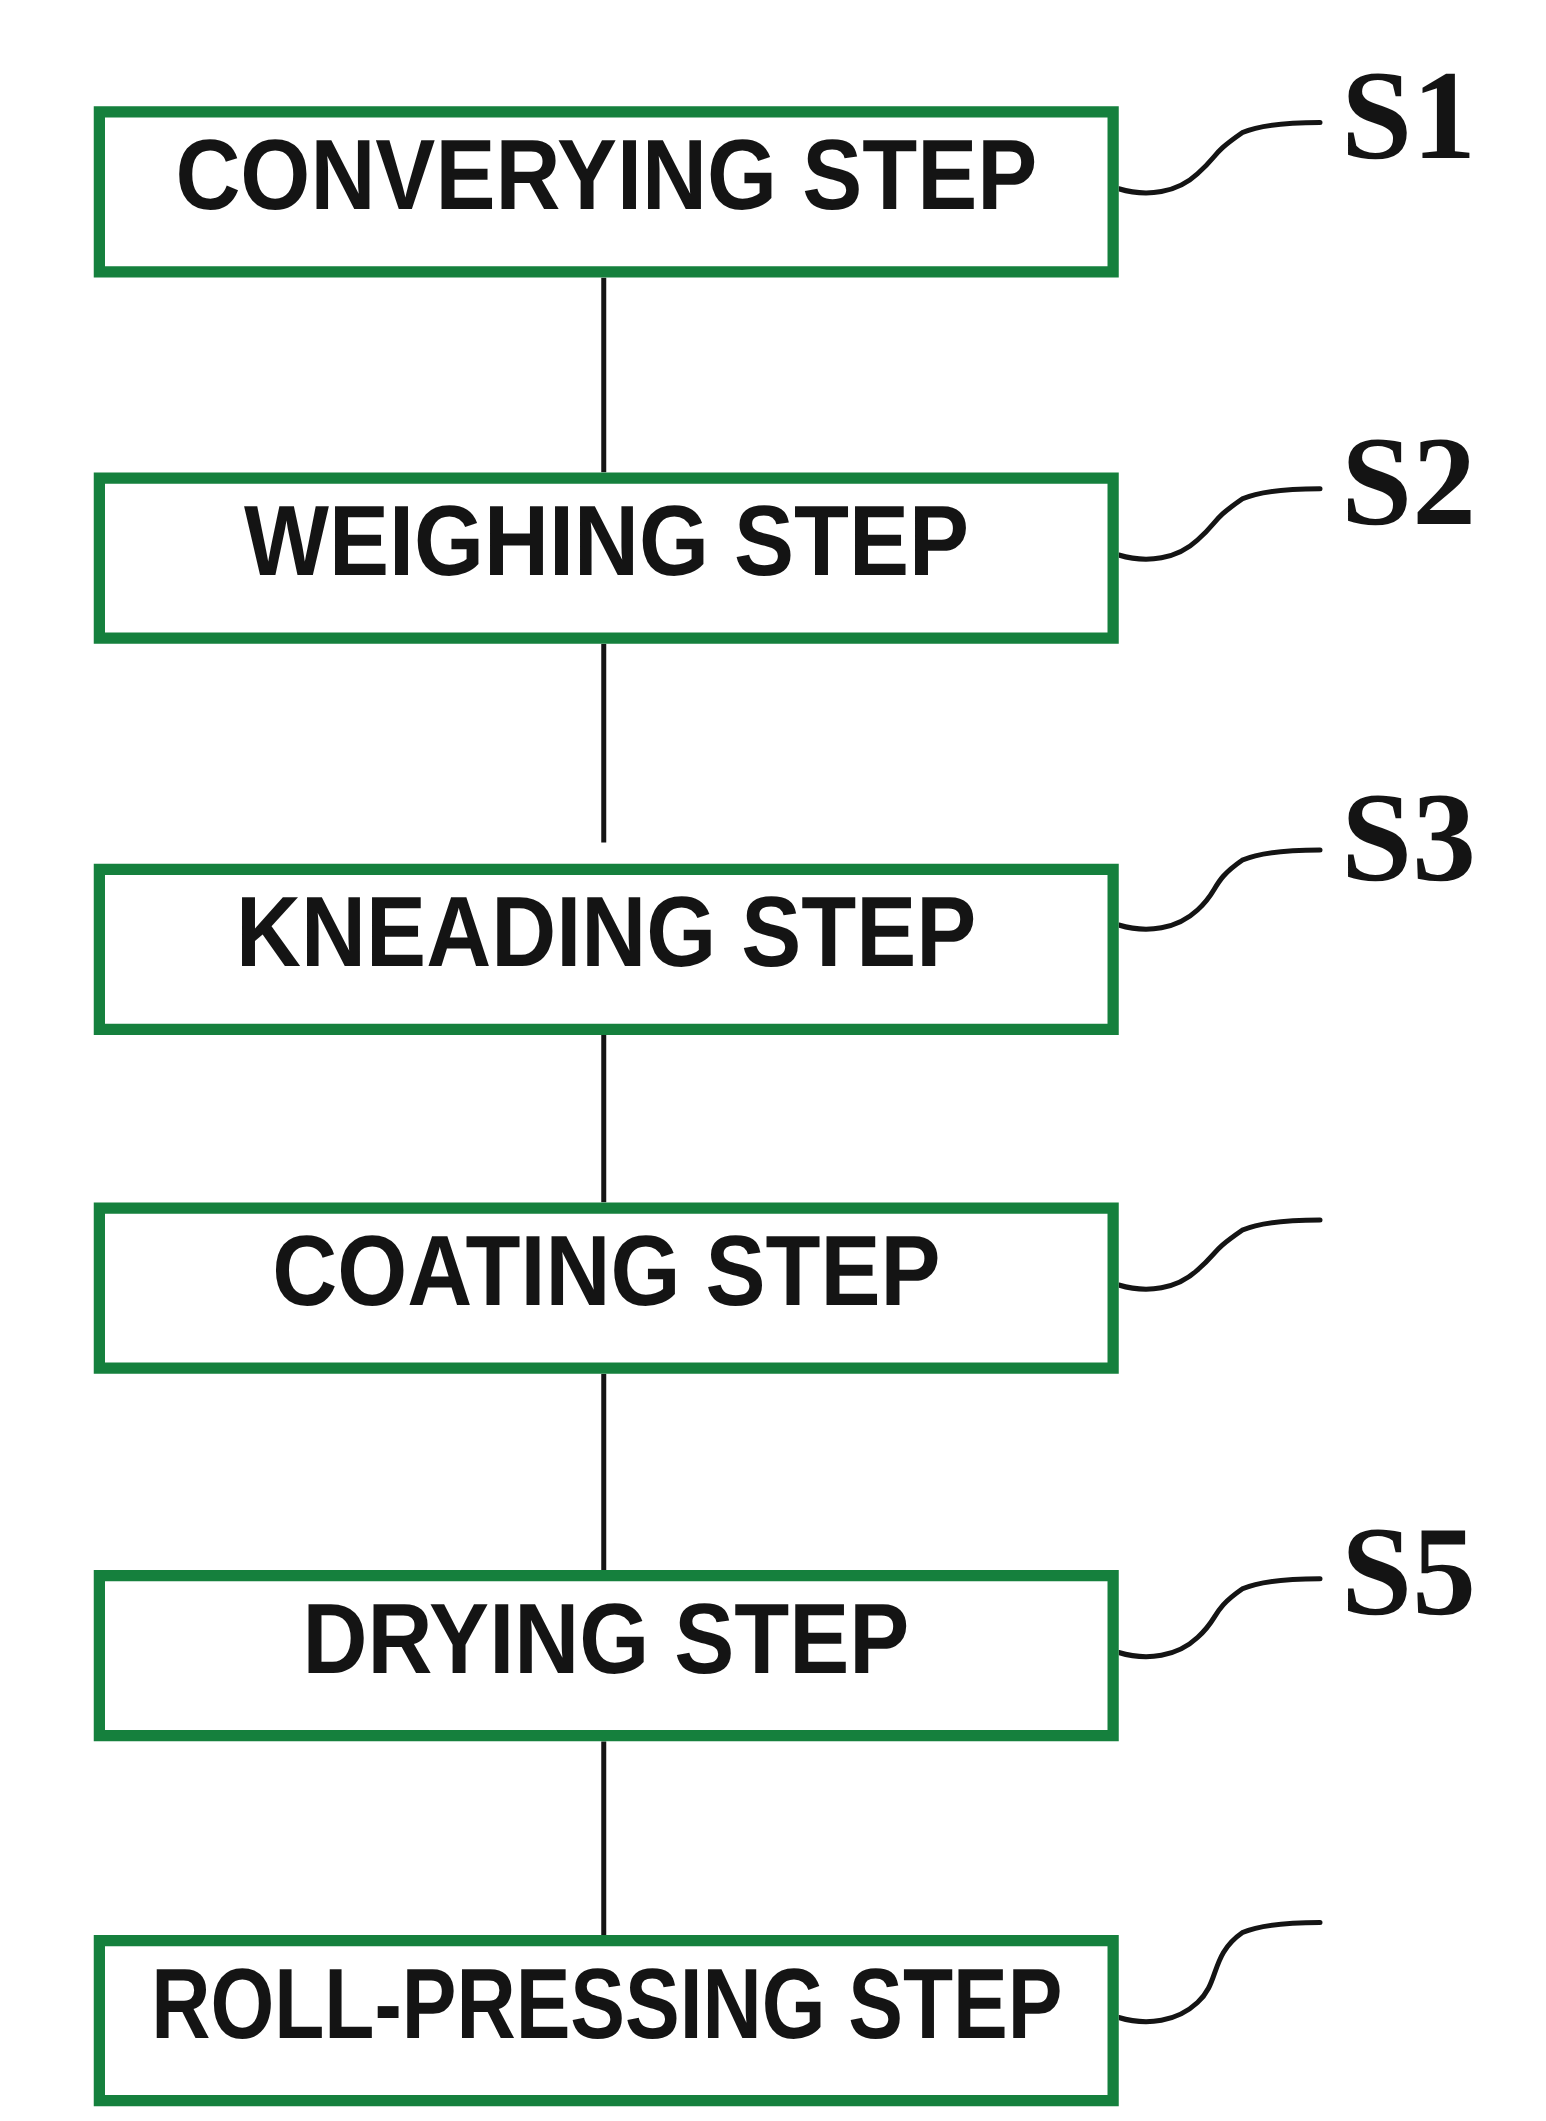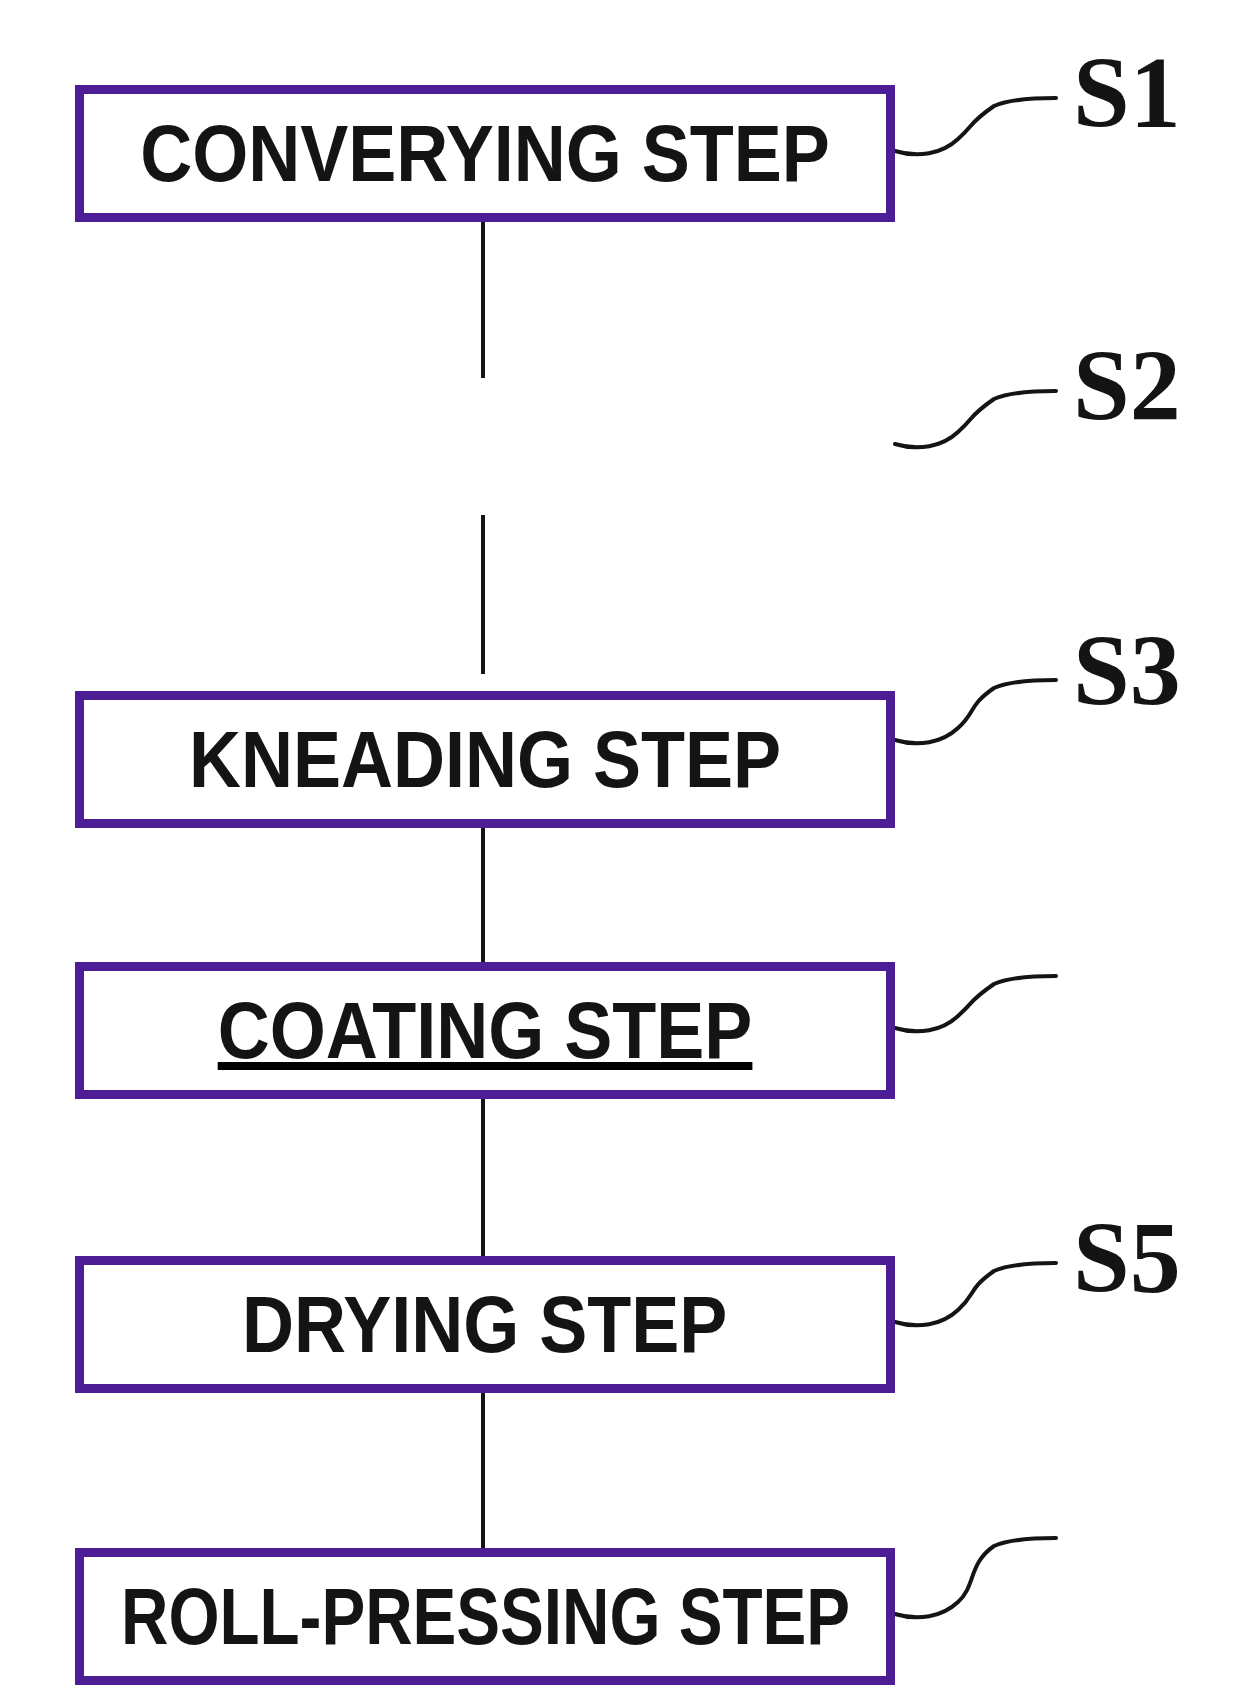--- a/index.html
+++ b/index.html
@@ -21,30 +21,29 @@
     left: 0;
     width: 1237px;
     height: 1697px;
   }
   .step-box {
     position: absolute;
     left: 75px;
     width: 820px;
     height: 137px;
     box-sizing: border-box;
-    border: 9px solid #4c1d95;
+    border: 9px solid #15803d;
     background: #ffffff;
     display: flex;
-    align-items: center;
     justify-content: center;
   }
   .b1 { top: 85px; }
   .b2 { top: 378px; }
   .b3 { top: 674px; margin-top: 17px; }
-  .b4 { top: 962px; text-decoration: underline; }
+  .b4 { top: 962px; }
   .b5 { top: 1256px; }
   .b6 { top: 1548px; }
   .box-text {
     font-weight: bold;
     font-size: 80px;
     color: #141414;
     white-space: nowrap;
     letter-spacing: 0px;
     transform: scaleX(0.9);
     transform-origin: center center;
@@ -84,20 +83,23 @@
     <path stroke-width="4" stroke-linecap="round" d="M895,444 C918,451 942,447 958,432 C976,416 968,417 994,399 C1010,392 1034,391 1056,391"></path>
     <path stroke-width="4" stroke-linecap="round" d="M895,740 C918,747 942,743 958,728 C976,712 968,706 994,688 C1010,681 1034,680 1056,680"></path>
     <path stroke-width="4" stroke-linecap="round" d="M895,1028 C918,1035 942,1031 958,1016 C976,1000 968,1002 994,984 C1010,977 1034,976 1056,976"></path>
     <path stroke-width="4" stroke-linecap="round" d="M895,1322 C918,1329 942,1325 958,1310 C976,1294 968,1289 994,1271 C1010,1264 1034,1263 1056,1263"></path>
     <path stroke-width="4" stroke-linecap="round" d="M895,1614 C918,1621 942,1617 958,1602 C976,1586 968,1564 994,1546 C1010,1539 1034,1538 1056,1538"></path>
   </svg>
 
   <div class="step-box b1">
     <span class="box-text">CONVERYING STEP</span>
   </div>
+  <div class="step-box b2">
+    <span class="box-text">WEIGHING STEP</span>
+  </div>
   <div class="step-box b3">
     <span class="box-text">KNEADING STEP</span>
   </div>
   <div class="step-box b4">
     <span class="box-text">COATING STEP</span>
   </div>
   <div class="step-box b5">
     <span class="box-text">DRYING STEP</span>
   </div>
   <div class="step-box b6">

